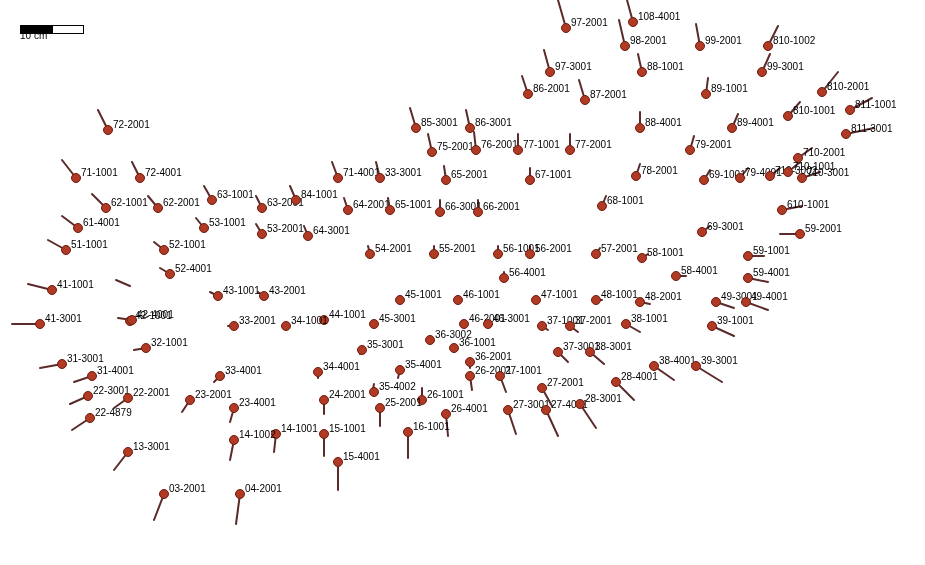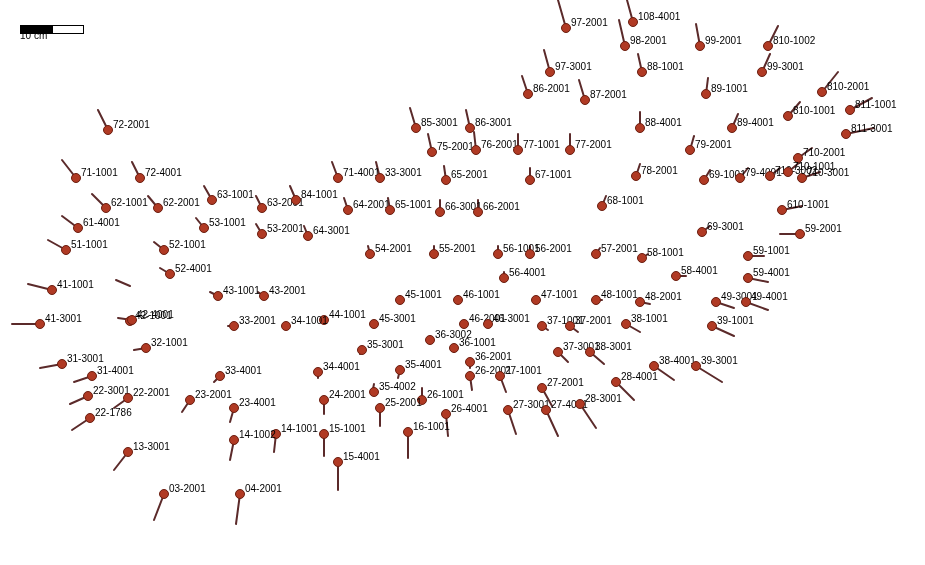--- a/index.html
+++ b/index.html
@@ -635,21 +635,21 @@
       <div class="pt" style="left: 546px; top: 410px;">
         <div class="dot"></div>
         <div class="lbl">27-4001</div>
       </div>
       <div class="pt" style="left: 580px; top: 404px;">
         <div class="dot"></div>
         <div class="lbl">28-3001</div>
       </div>
       <div class="pt" style="left: 90px; top: 418px;">
         <div class="dot"></div>
-        <div class="lbl">22-1786</div>
+        <div class="lbl">22-4879</div>
       </div>
       <div class="pt" style="left: 276px; top: 434px;">
         <div class="dot"></div>
         <div class="lbl">14-1001</div>
       </div>
       <div class="pt" style="left: 234px; top: 440px;">
         <div class="dot"></div>
         <div class="lbl">14-1002</div>
       </div>
       <div class="pt" style="left: 324px; top: 434px;">

